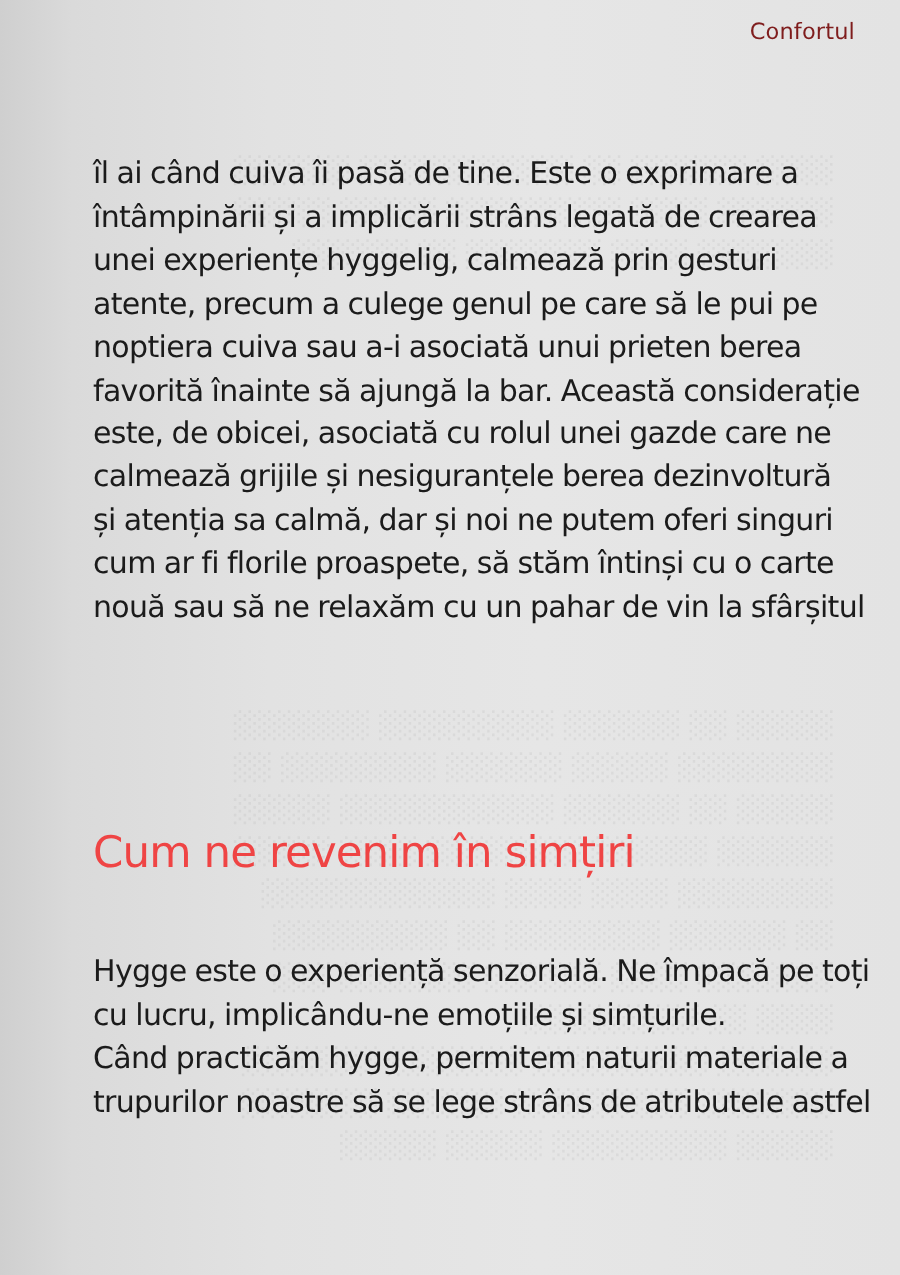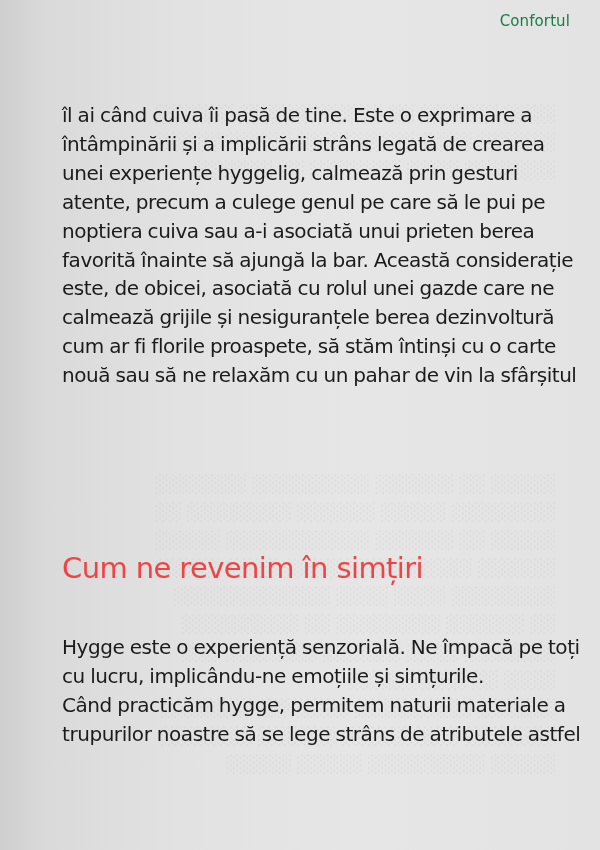--- a/index.html
+++ b/index.html
@@ -19,21 +19,21 @@
       position: absolute;
       left: 0; top: 0;
       width: 600px; height: 850px;
     }
     .running-header {
       position: absolute;
       right: 30px;
       top: 12px;
       font-size: 15px;
       letter-spacing: 0.1px;
-      color: #15803d;
+      color: #7f1d1d;
     }
     .bleed {
       position: absolute;
       left: 175px;
       width: 380px;
       color: rgba(80,80,80,0.07);
       font-size: 17px;
       line-height: 28px;
       transform: scaleX(-1);
       white-space: pre;
@@ -90,20 +90,21 @@
 
   <div class="body-text para1">
     <span class="line">îl ai când cuiva îi pasă de tine. Este o exprimare a</span>
     <span class="line">întâmpinării și a implicării strâns legată de crearea</span>
     <span class="line">unei experiențe hyggelig, calmează prin gesturi</span>
     <span class="line">atente, precum a culege genul pe care să le pui pe</span>
     <span class="line">noptiera cuiva sau a-i asociată unui prieten berea</span>
     <span class="line">favorită înainte să ajungă la bar. Această considerație</span>
     <span class="line">este, de obicei, asociată cu rolul unei gazde care ne</span>
     <span class="line">calmează grijile și nesiguranțele berea dezinvoltură</span>
+    <span class="line">și atenția sa calmă, dar și noi ne putem oferi singuri</span>
     <span class="line">cum ar fi florile proaspete, să stăm întinși cu o carte</span>
     <span class="line">nouă sau să ne relaxăm cu un pahar de vin la sfârșitul</span>
   </div>
 
   <h2 class="section-heading" style="margin:0;font-weight:normal;">Cum ne revenim în simțiri</h2>
 
   <div class="body-text para2">
     <span class="line">Hygge este o experiență senzorială. Ne împacă pe toți</span>
     <span class="line">cu lucru, implicându-ne emoțiile și simțurile.</span>
     <span class="line">Când practicăm hygge, permitem naturii materiale a</span>

